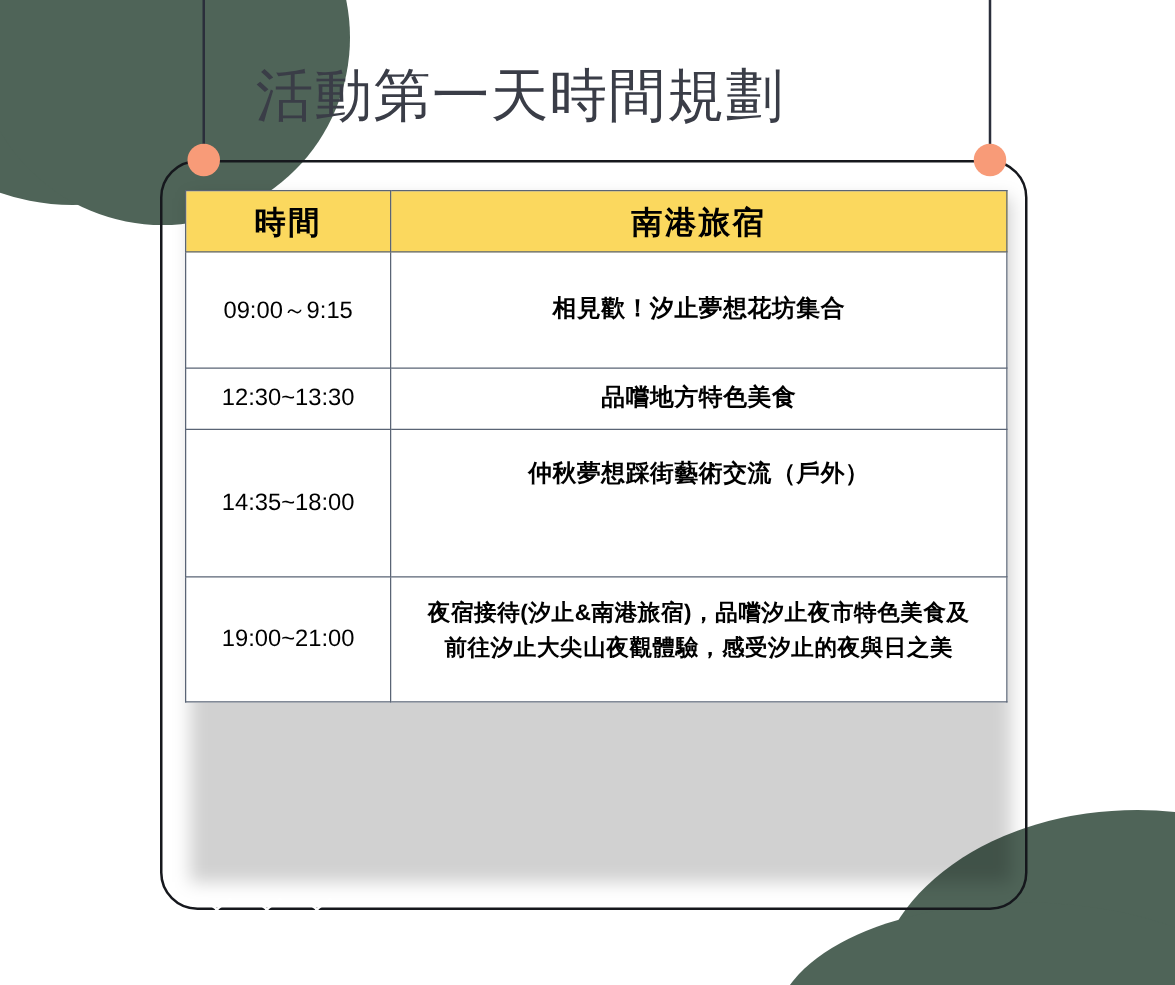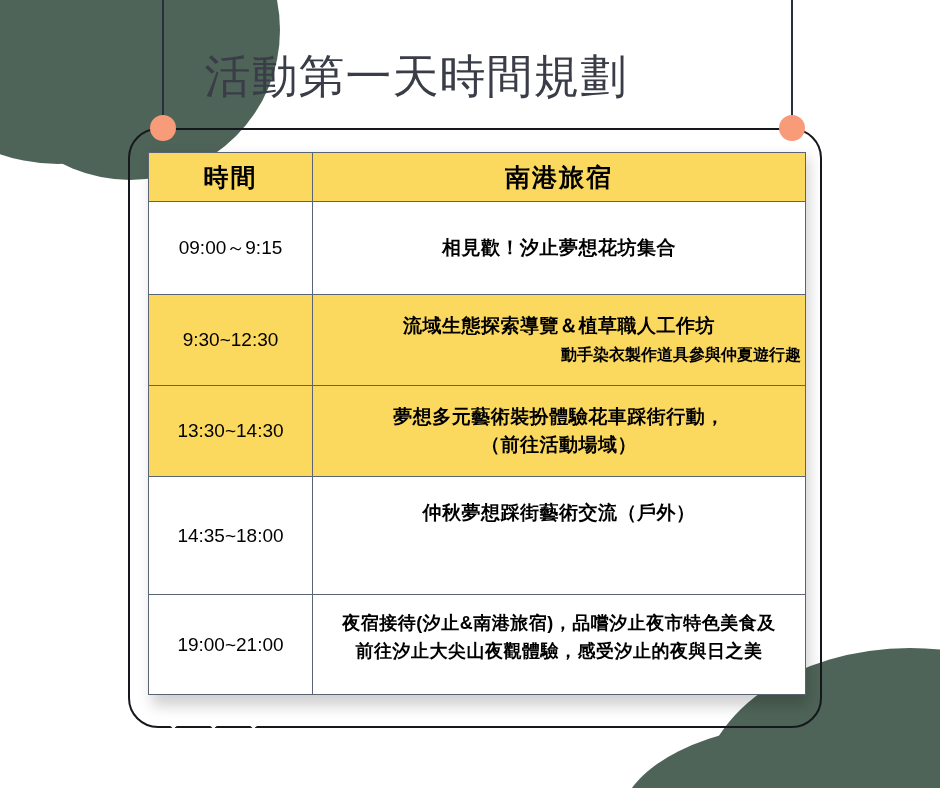--- a/index.html
+++ b/index.html
@@ -252,36 +252,28 @@
       </thead>
       <tbody>
 
         <tr class="plain r0">
           <td class="time">09:00～9:15</td>
           <td class="content">
             <div class="c-main">相見歡！汐止夢想花坊集合</div>
           </td>
         </tr>
 
-        <tr class="alt r1">
-          <td class="time">9:30~12:30</td>
+
+        <tr class="plain r2">
+          <td class="time">12:30~13:30</td>
           <td class="content">
-            <div class="c-main small">流域生態探索導覽＆植草職人工作坊</div>
-            <div class="c-sub">動手染衣製作道具參與仲夏遊行趣</div>
-          </td>
-        </tr>
-
-
-        <tr class="alt r3">
-          <td class="time">13:30~14:30</td>
-          <td class="content">
-            <div class="c-main small" style="white-space:pre-line;">夢想多元藝術裝扮體驗花車踩街行動，
-（前往活動場域）</div>
-          </td>
-        </tr>
+            <div class="c-main">品嚐地方特色美食</div>
+          </td>
+        </tr>
+
 
         <tr class="plain r4">
           <td class="time">14:35~18:00</td>
           <td class="content" style="vertical-align:top; padding-top:22px;">
             <div class="c-main small">仲秋夢想踩街藝術交流（戶外）</div>
           </td>
         </tr>
 
         <tr class="plain r5">
           <td class="time">19:00~21:00</td>

